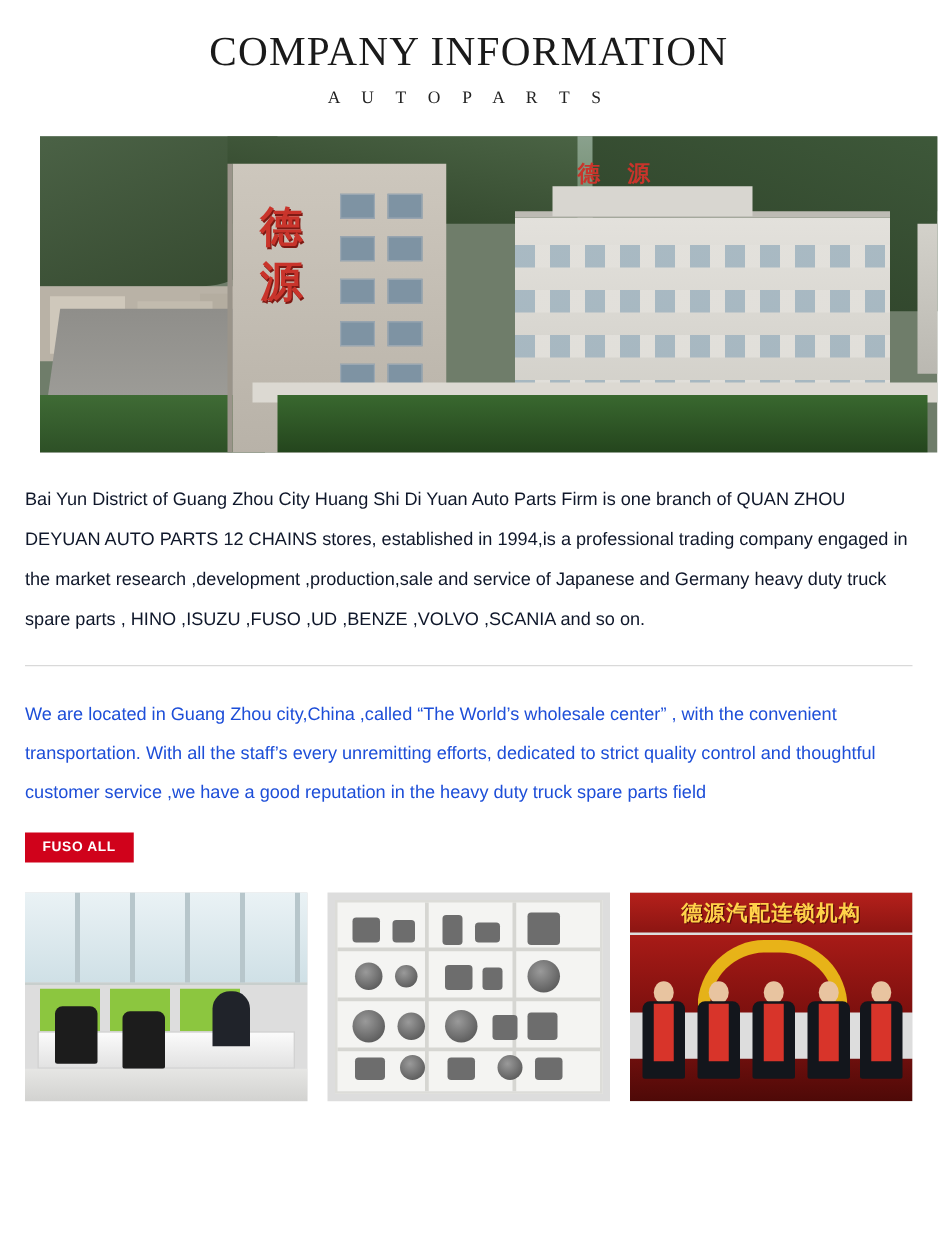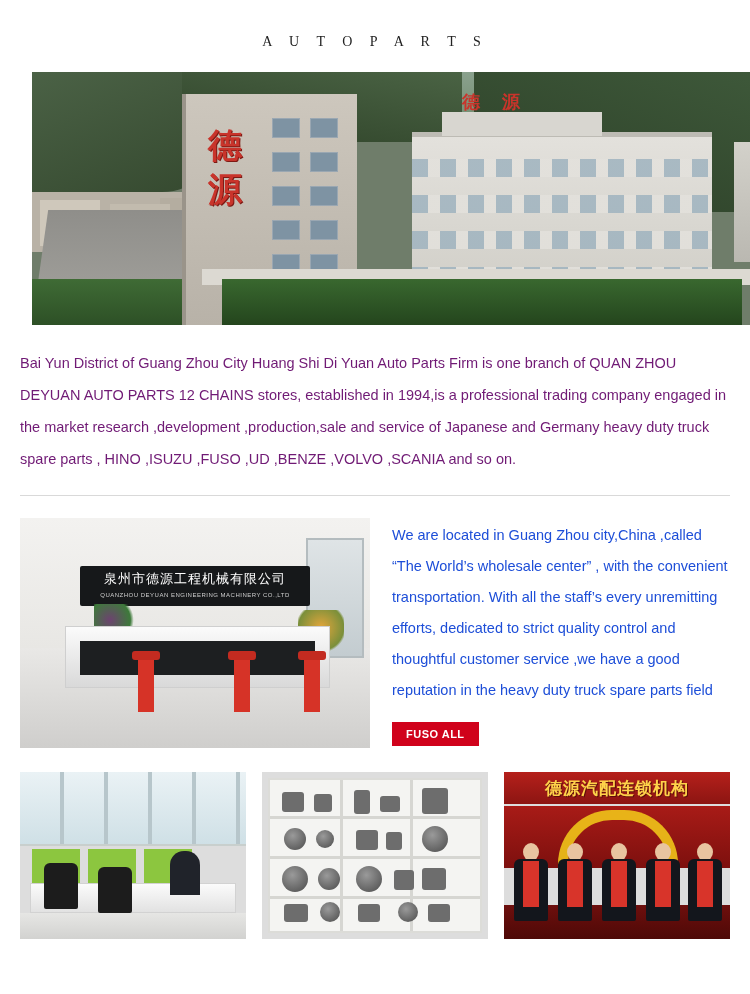--- a/index.html
+++ b/index.html
@@ -140,21 +140,21 @@
     position: absolute; right: 0; top: 70px; width: 40px; height: 120px;
     background: linear-gradient(#d3d1ca, #bab8b1);
   }
 
   
   .intro {
     margin: 22px 20px 0 20px;
     width: 710px;
     font-size: 14.5px;
     line-height: 32px;
-    color: #701a75;
+    color: #0f172a;
   }
 
   .divider {
     margin: 20px 20px 0 20px;
     width: 710px;
     height: 1px;
     background: #d9d9d9;
   }
 
   
@@ -371,20 +371,21 @@
     position: absolute; left: 11px; top: 18px; width: 16px; height: 46px;
     background: #d8342a;
   }
 </style>
 </head>
 <body>
 
 <div class="page">
 
   <div class="header">
+    <h1>COMPANY INFORMATION</h1>
     <div class="subtitle">A U T O   P A R T S</div>
   </div>
 
   <div class="hero">
     <div class="sky"></div>
     <div class="hill-l"></div>
     <div class="hill-c"></div>
     <div class="hill-r"></div>
     <div class="town"></div>
     <div class="road"></div>
@@ -417,35 +418,20 @@
     <div class="tree-row"></div>
     <div class="far-right"></div>
   </div>
 
   <div class="intro">Bai Yun District of Guang Zhou City Huang Shi Di Yuan Auto Parts Firm is one branch of QUAN ZHOU DEYUAN AUTO PARTS 12 CHAINS stores, established in 1994,is a professional trading company engaged in the market research ,development ,production,sale and service of Japanese and Germany heavy duty truck spare parts , HINO ,ISUZU ,FUSO ,UD ,BENZE ,VOLVO ,SCANIA and so on.</div>
 
   <div class="divider"></div>
 
   <div class="mid">
 
-    <div class="mid-photo cell-photo">
-      <div class="mp-wall"></div>
-      <div class="mp-floor"></div>
-      <div class="mp-door"></div>
-      <div class="mp-board">
-        <span>泉州市德源工程机械有限公司</span>
-        <small>QUANZHOU DEYUAN ENGINEERING MACHINERY CO.,LTD</small>
-      </div>
-      <div class="mp-plant"></div>
-      <div class="mp-flower"></div>
-      <div class="mp-counter"></div>
-      <div class="mp-stool" style="left:118px"></div>
-      <div class="mp-stool" style="left:214px"></div>
-      <div class="mp-stool" style="left:284px"></div>
-    </div>
 
     <div class="mid-text">
       <p>We are located in  Guang Zhou city,China  ,called “The World’s wholesale center” , with the convenient transportation.  With all the staff’s every unremitting efforts, dedicated to strict quality control and thoughtful customer service ,we have a good reputation in the heavy duty truck spare parts field</p>
       <button class="view-all">FUSO ALL</button>
     </div>
   </div>
 
   <div class="gallery">
 
     <div class="cell g-office">

